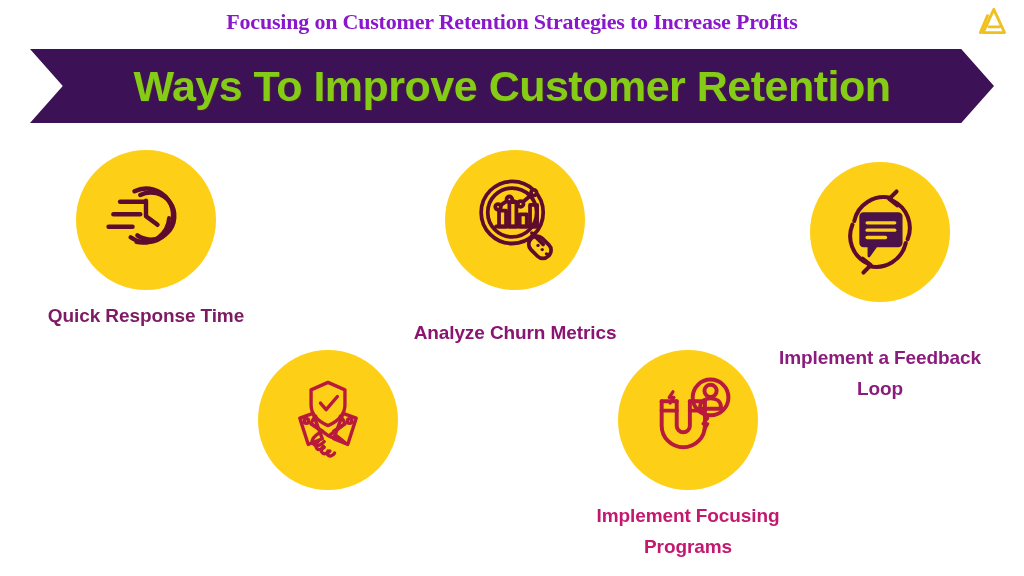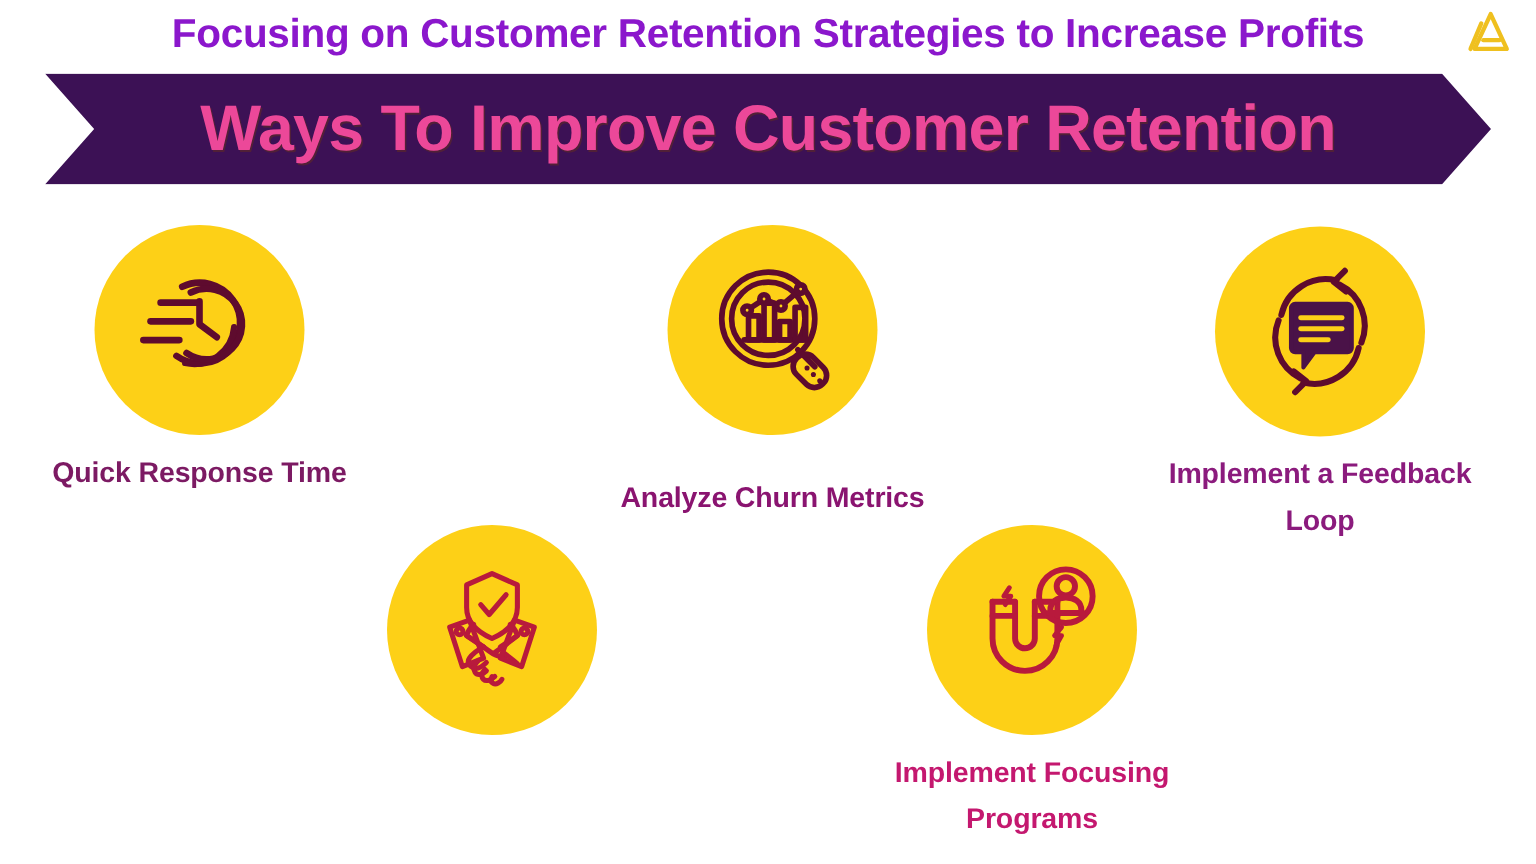--- a/index.html
+++ b/index.html
@@ -21,26 +21,26 @@
     top: 0;
     left: 0;
     width: 1024px;
     height: 44px;
     display: flex;
     align-items: center;
     justify-content: center;
     background: #ffffff;
   }
   #header-title {
-    font-size: 27px;
+    font-size: 22px;
     font-weight: bold;
     color: #8b17cc;
     letter-spacing: -0.2px;
     white-space: nowrap;
-    font-family: Liberation Sans, sans-serif;
+    font-family: Liberation Serif, serif;
     text-align: center;
   }
   #brand-logo {
     position: absolute;
     right: 14px;
     top: 4px;
     width: 36px;
     height: 34px;
   }
 
@@ -56,21 +56,21 @@
     align-items: center;
     justify-content: center;
     -webkit-clip-path: polygon(0 0, 100% 0, 100% 100%, 0 100%, 3.4% 50%);
     clip-path: polygon(
         0% 0%, 96.6% 0%, 100% 50%, 96.6% 100%,
         0% 100%, 3.4% 50%);
   }
   #ribbon-title {
     font-size: 43px;
     font-weight: bold;
-    color: #ec4899;
+    color: #84cc16;
     letter-spacing: -0.5px;
     white-space: nowrap;
     text-shadow: 1px 1px 0 rgba(120,60,0,0.35);
     font-family: "Liberation Sans", sans-serif;
   }
 
   
   .card {
     position: absolute;
     width: 230px;
@@ -92,23 +92,23 @@
     margin-top: 11px;
     text-align: center;
     font-size: 19px;
     font-weight: bold;
     line-height: 1.62;
     letter-spacing: -0.1px;
     font-family: "Liberation Sans", sans-serif;
   }
 
   
-  #card-quick-response  { left: 18px;  top: 150px; }
+  #card-quick-response  { left: 31px;  top: 150px; }
   #card-analyze-churn   { left: 400px; top: 150px; }
-  #card-feedback-loop   { left: 765px; top: 151px; }
+  #card-feedback-loop   { left: 765px; top: 162px; gap: 30px; }
   
   #card-build-trust         { left: 213px; top: 350px; }
   #card-retention-programs  { left: 573px; top: 350px; }
 
   .lbl-a { color: #7c1a63; }
   .lbl-b { color: #8a1470; margin-top: 28px; }
   .lbl-c { color: #8b1b7d; }
   .lbl-d { color: #c4186f; }
   .lbl-e { color: #c4186f; }
 </style>

